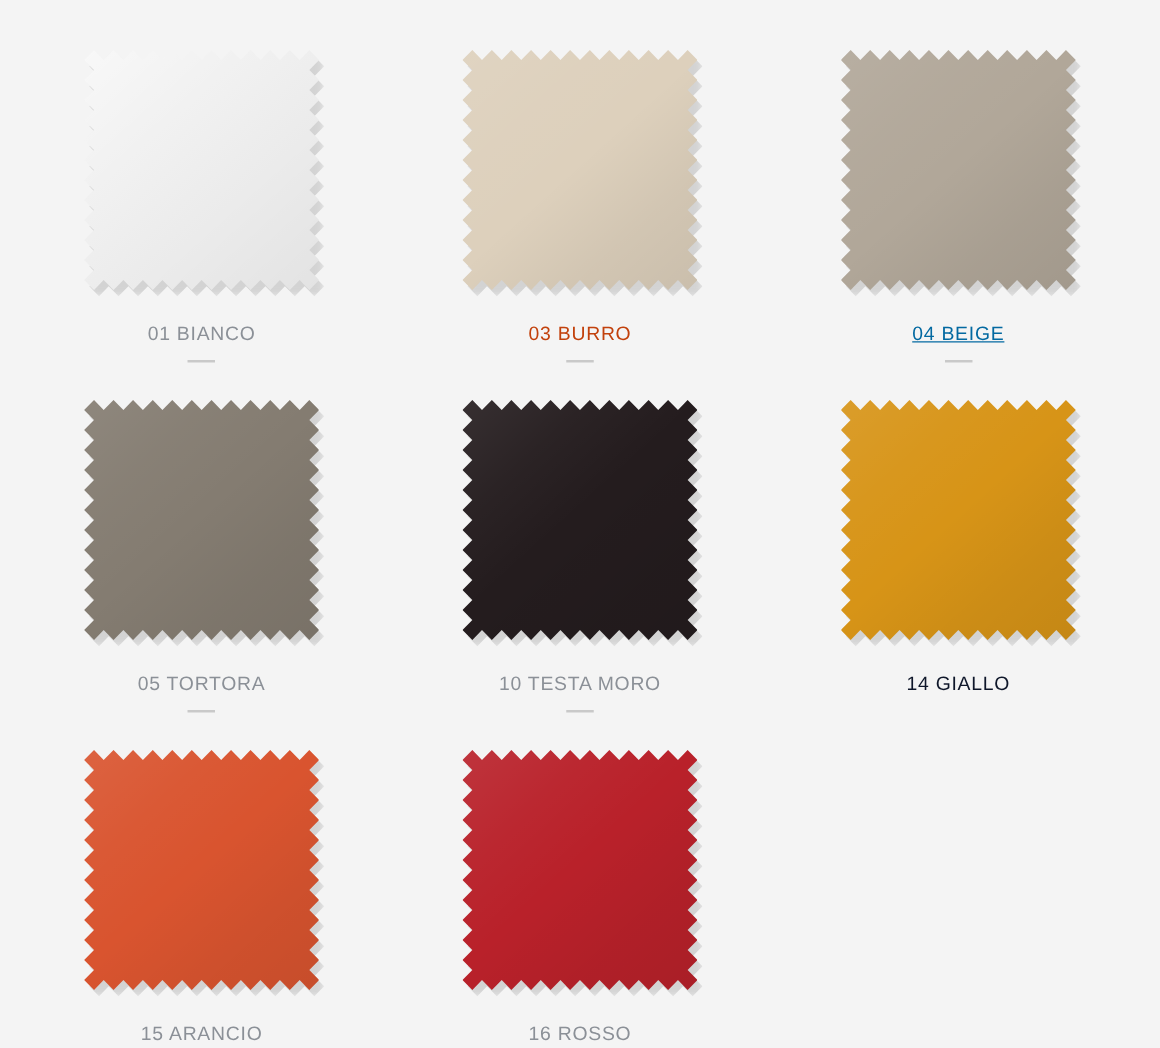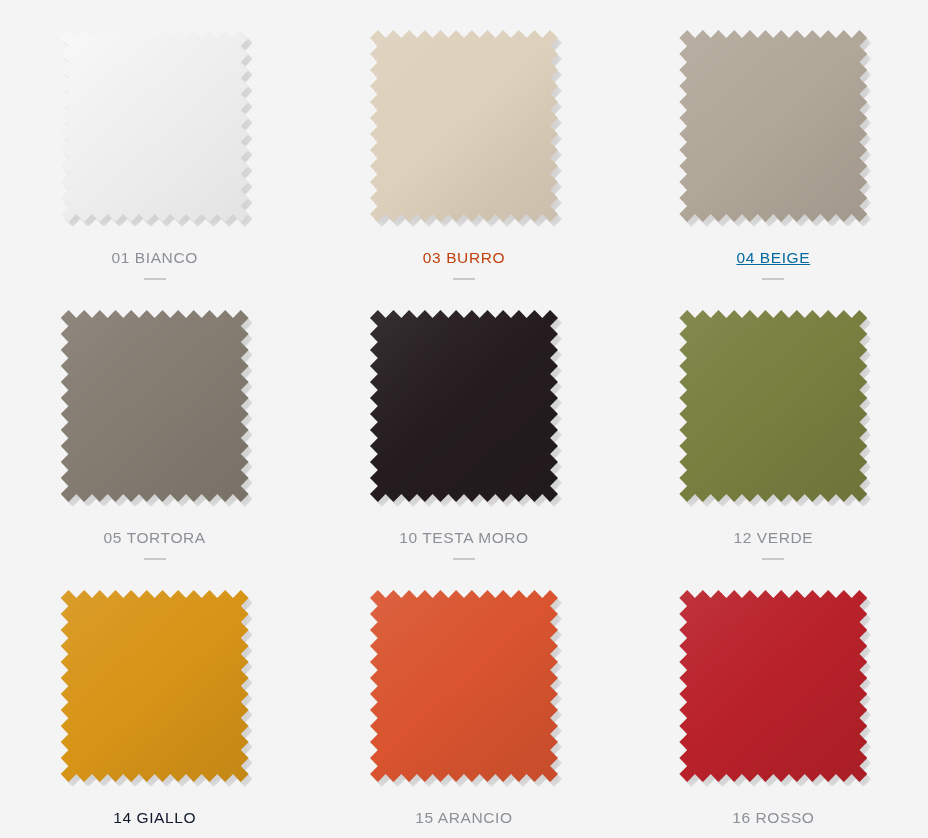--- a/index.html
+++ b/index.html
@@ -15,21 +15,21 @@
     font-family: "Liberation Sans", sans-serif;
     overflow: hidden;
   }
 
   .swatch-grid {
     width: 928px;
     height: 838px;
     display: grid;
     grid-template-columns: repeat(3, 1fr);
     grid-template-rows: repeat(3, 1fr);
-    padding: 0;
+    padding: 10px;
   }
 
   .swatch-cell {
     position: relative;
     display: flex;
     flex-direction: column;
     align-items: center;
   }
 
   
@@ -165,28 +165,20 @@
 
   <div class="swatch-cell">
     <div class="swatch-wrap">
       <div class="swatch-shadow"></div>
       <div class="swatch-chip" style="background-color: rgb(36, 28, 30);"></div>
     </div>
     <div class="swatch-label" style="color: rgb(139, 144, 151);">10 TESTA MORO</div>
     <div class="swatch-divider" style="background: rgb(201, 201, 201);"></div>
   </div>
 
-  <div class="swatch-cell">
-    <div class="swatch-wrap">
-      <div class="swatch-shadow"></div>
-      <div class="swatch-chip" style="background-color: rgb(120, 127, 63);"></div>
-    </div>
-    <div class="swatch-label" style="color: rgb(139, 144, 151);">12 VERDE</div>
-    <div class="swatch-divider" style="background: rgb(201, 201, 201);"></div>
-  </div>
 
   <div class="swatch-cell">
     <div class="swatch-wrap">
       <div class="swatch-shadow"></div>
       <div class="swatch-chip" style="background-color: rgb(215, 148, 23);"></div>
     </div>
     <div class="swatch-label" style="color: #0f172a;">14 GIALLO</div>
 
   </div>
 

